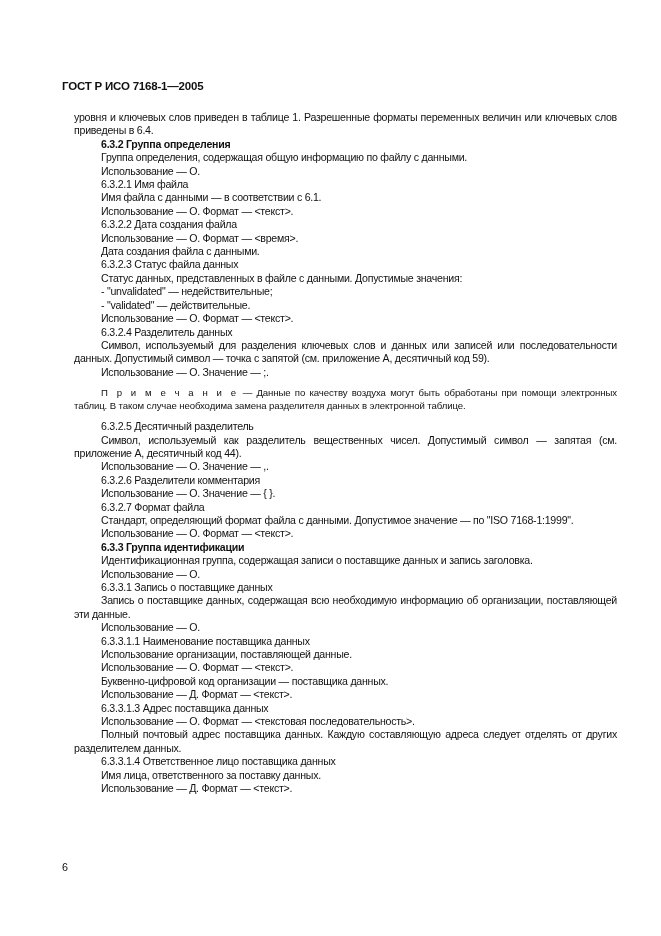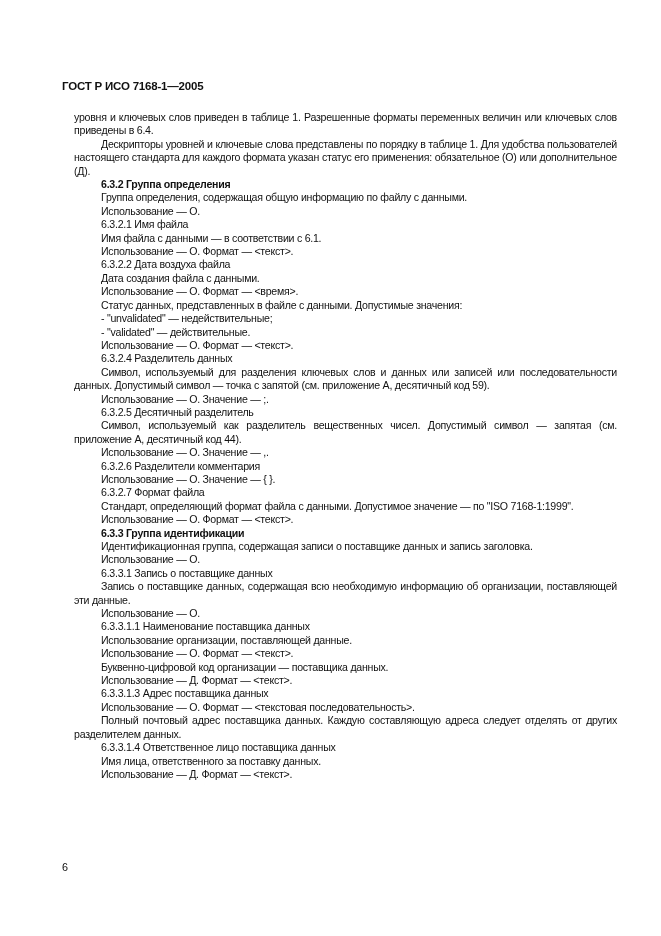--- a/index.html
+++ b/index.html
@@ -15,38 +15,39 @@
   .note .sp { letter-spacing: 2.2px; }
   .pgnum { position: absolute; left: 62px; top: 861px; font-size: 10.8px; }
 </style>
 </head>
 <body>
 
 <div class="hdr">ГОСТ Р ИСО 7168-1—2005</div>
 
 <div class="page">
   <p class="p">уровня и ключевых слов приведен в таблице 1. Разрешенные форматы переменных величин или ключевых слов приведены в 6.4.</p>
-  <p class="p ind">Дескрипторы уровней и ключевые слова представлены по порядку в таблице 1. Для удобства пользователей настоящего стандарта для каждого формата указан статус его применения: обязательное (О) или дополнительное (Д).</p>
   <p class="p pad b">6.3.2 Группа определения</p>
   <p class="p pad">Группа определения, содержащая общую информацию по файлу с данными.</p>
   <p class="p pad">Использование — О.</p>
   <p class="p pad">6.3.2.1 Имя файла</p>
   <p class="p pad">Имя файла с данными — в соответствии с 6.1.</p>
   <p class="p pad">Использование — О. Формат — &lt;текст&gt;.</p>
-  <p class="p pad">6.3.2.2 Дата воздуха файла</p>
+  <p class="p pad">6.3.2.2 Дата создания файла</p>
+  <p class="p pad">Использование — О. Формат — &lt;время&gt;.</p>
   <p class="p pad">Дата создания файла с данными.</p>
-  <p class="p pad">Использование — О. Формат — &lt;время&gt;.</p>
+  <p class="p pad">6.3.2.3 Статус файла данных</p>
   <p class="p pad">Статус данных, представленных в файле с данными. Допустимые значения:</p>
   <p class="p pad">- "unvalidated" — недействительные;</p>
   <p class="p pad">- "validated" — действительные.</p>
   <p class="p pad">Использование — О. Формат — &lt;текст&gt;.</p>
   <p class="p pad">6.3.2.4 Разделитель данных</p>
   <p class="p ind">Символ, используемый для разделения ключевых слов и данных или записей или последовательности данных. Допустимый символ — точка с запятой (см. приложение А, десятичный код 59).</p>
   <p class="p pad">Использование — О. Значение — ;.</p>
 
+  <p class="note"><span class="sp">П р и м е ч а н и е</span><span> — Данные по качеству воздуха могут быть обработаны при помощи электронных таблиц. В таком случае необходима замена разделителя данных в электронной таблице.</span></p>
 
   <p class="p pad">6.3.2.5 Десятичный разделитель</p>
   <p class="p ind">Символ, используемый как разделитель вещественных чисел. Допустимый символ — запятая (см. приложение А, десятичный код 44).</p>
   <p class="p pad">Использование — О. Значение — ,.</p>
   <p class="p pad">6.3.2.6 Разделители комментария</p>
   <p class="p pad">Использование — О. Значение — { }.</p>
   <p class="p pad">6.3.2.7 Формат файла</p>
   <p class="p pad">Стандарт, определяющий формат файла с данными. Допустимое значение — по "ISO 7168-1:1999".</p>
   <p class="p pad">Использование — О. Формат — &lt;текст&gt;.</p>
   <p class="p pad b">6.3.3 Группа идентификации</p>

